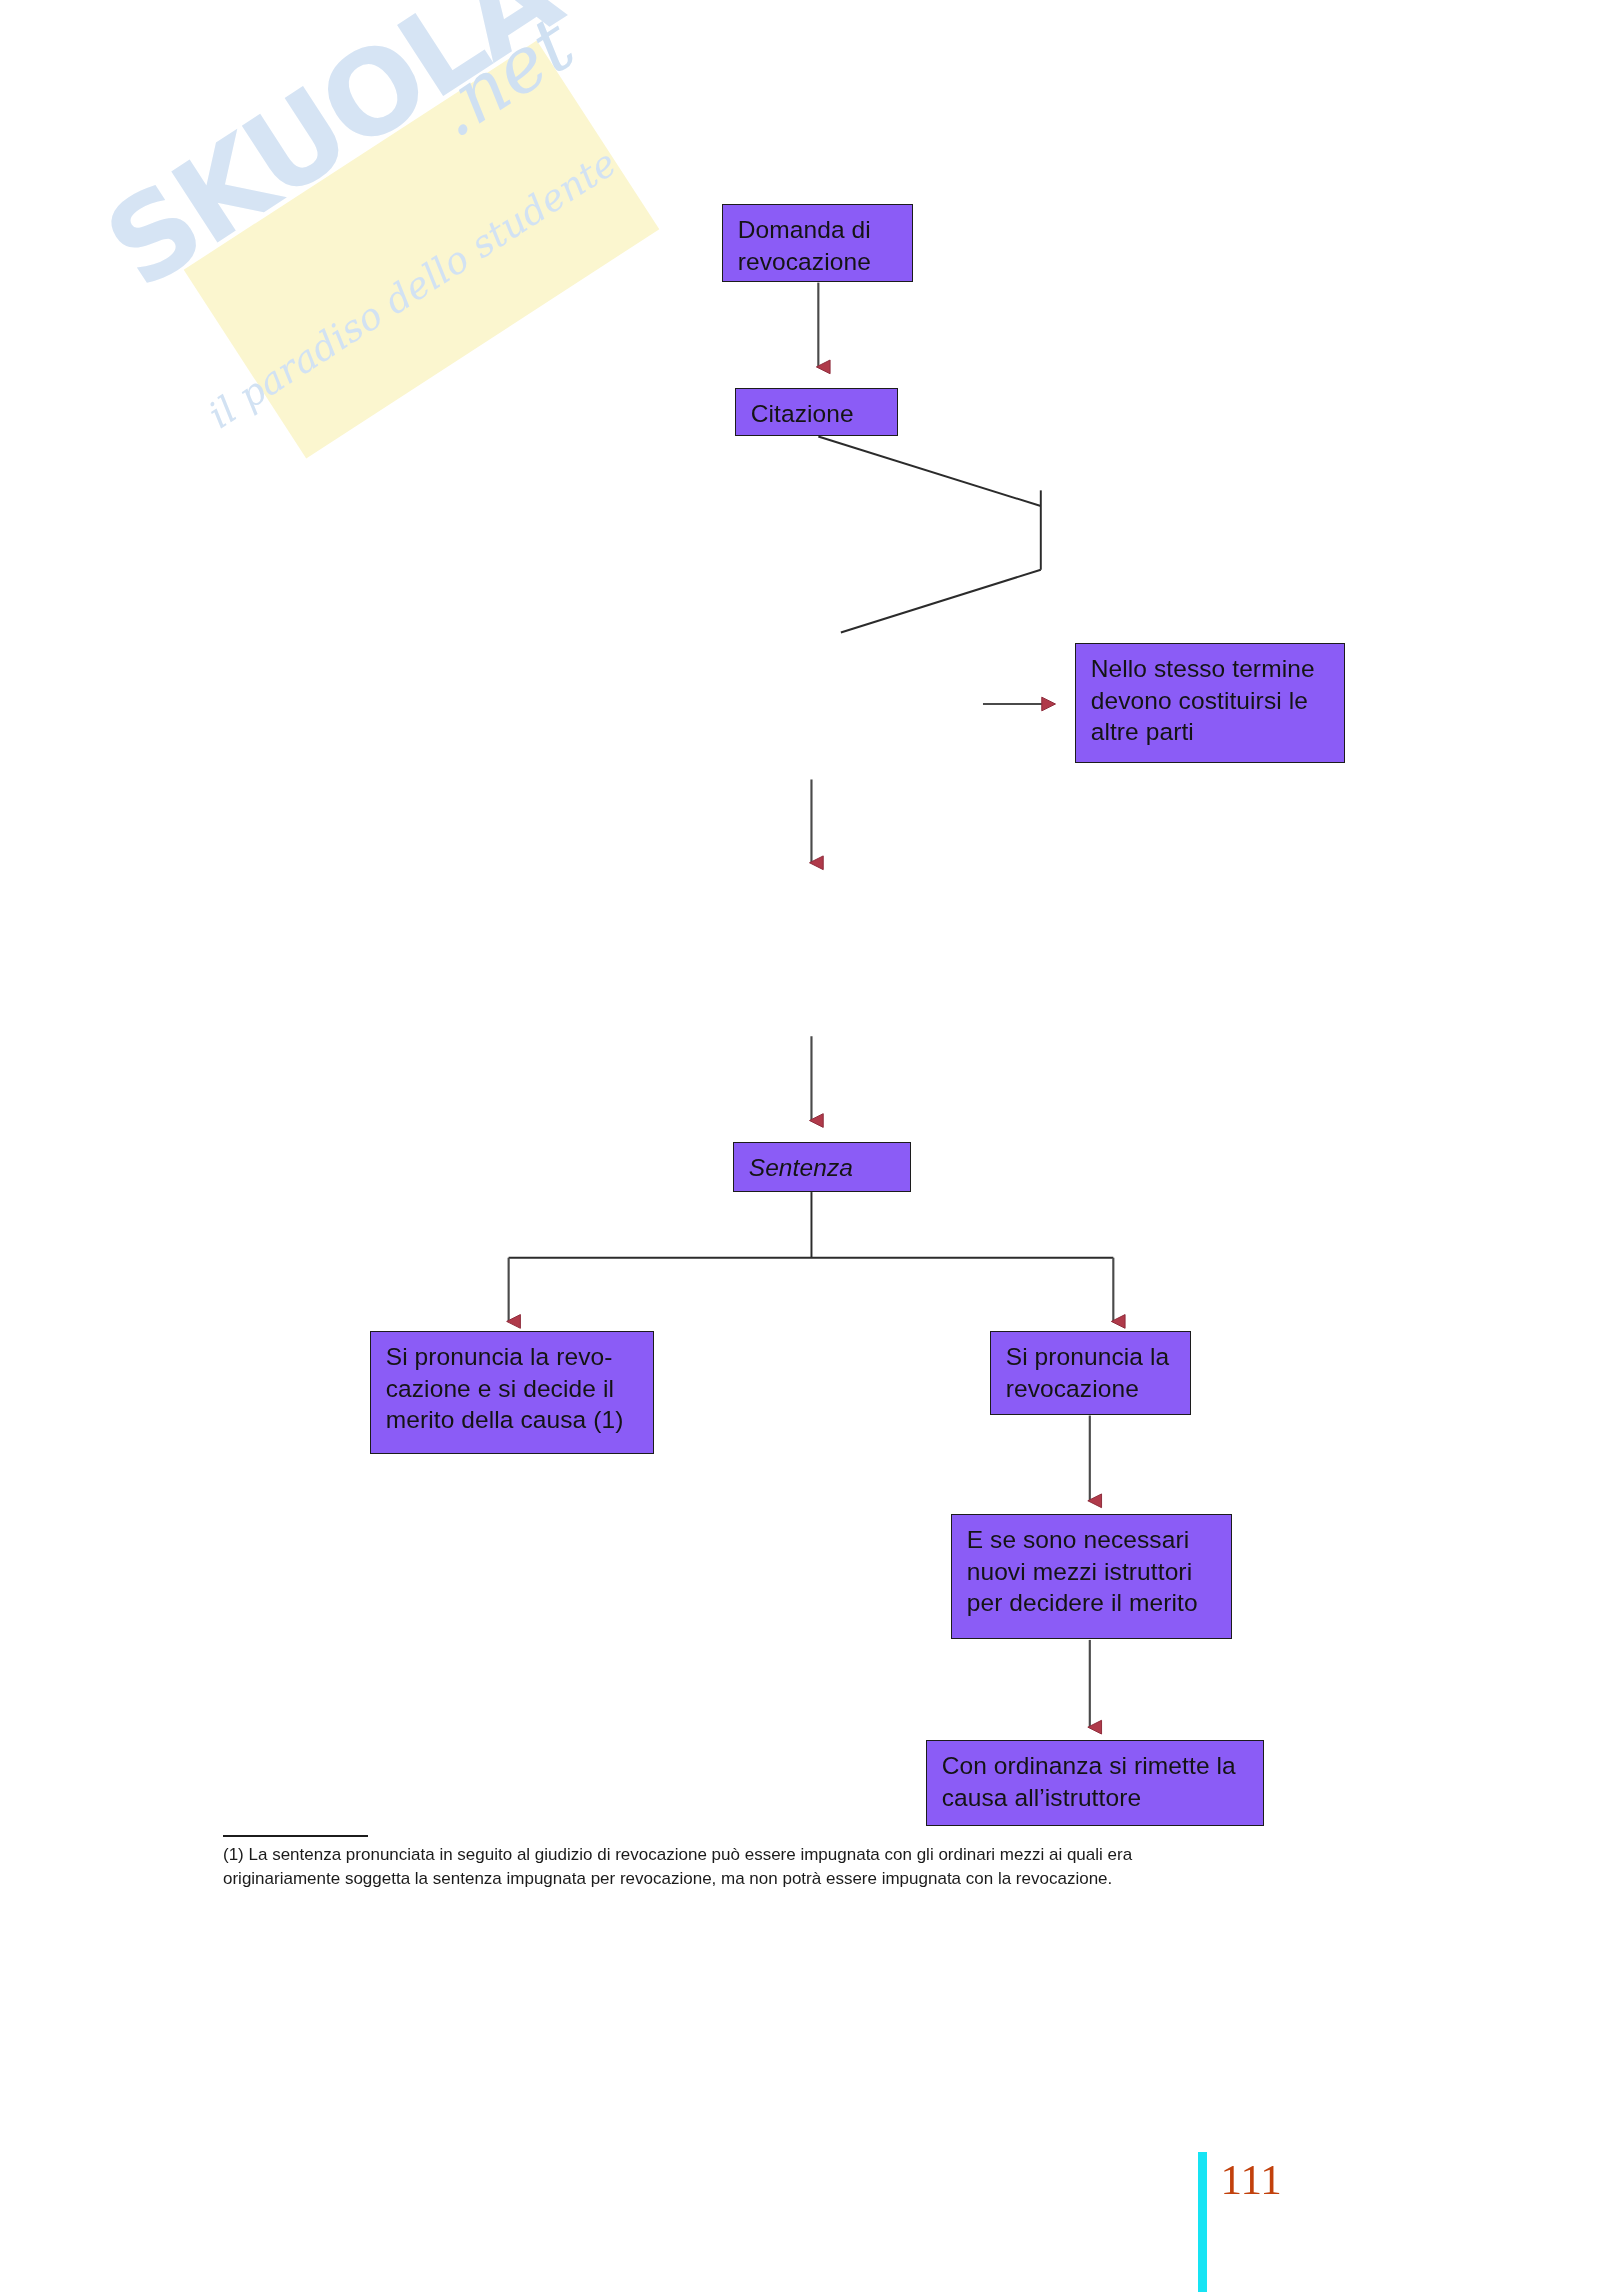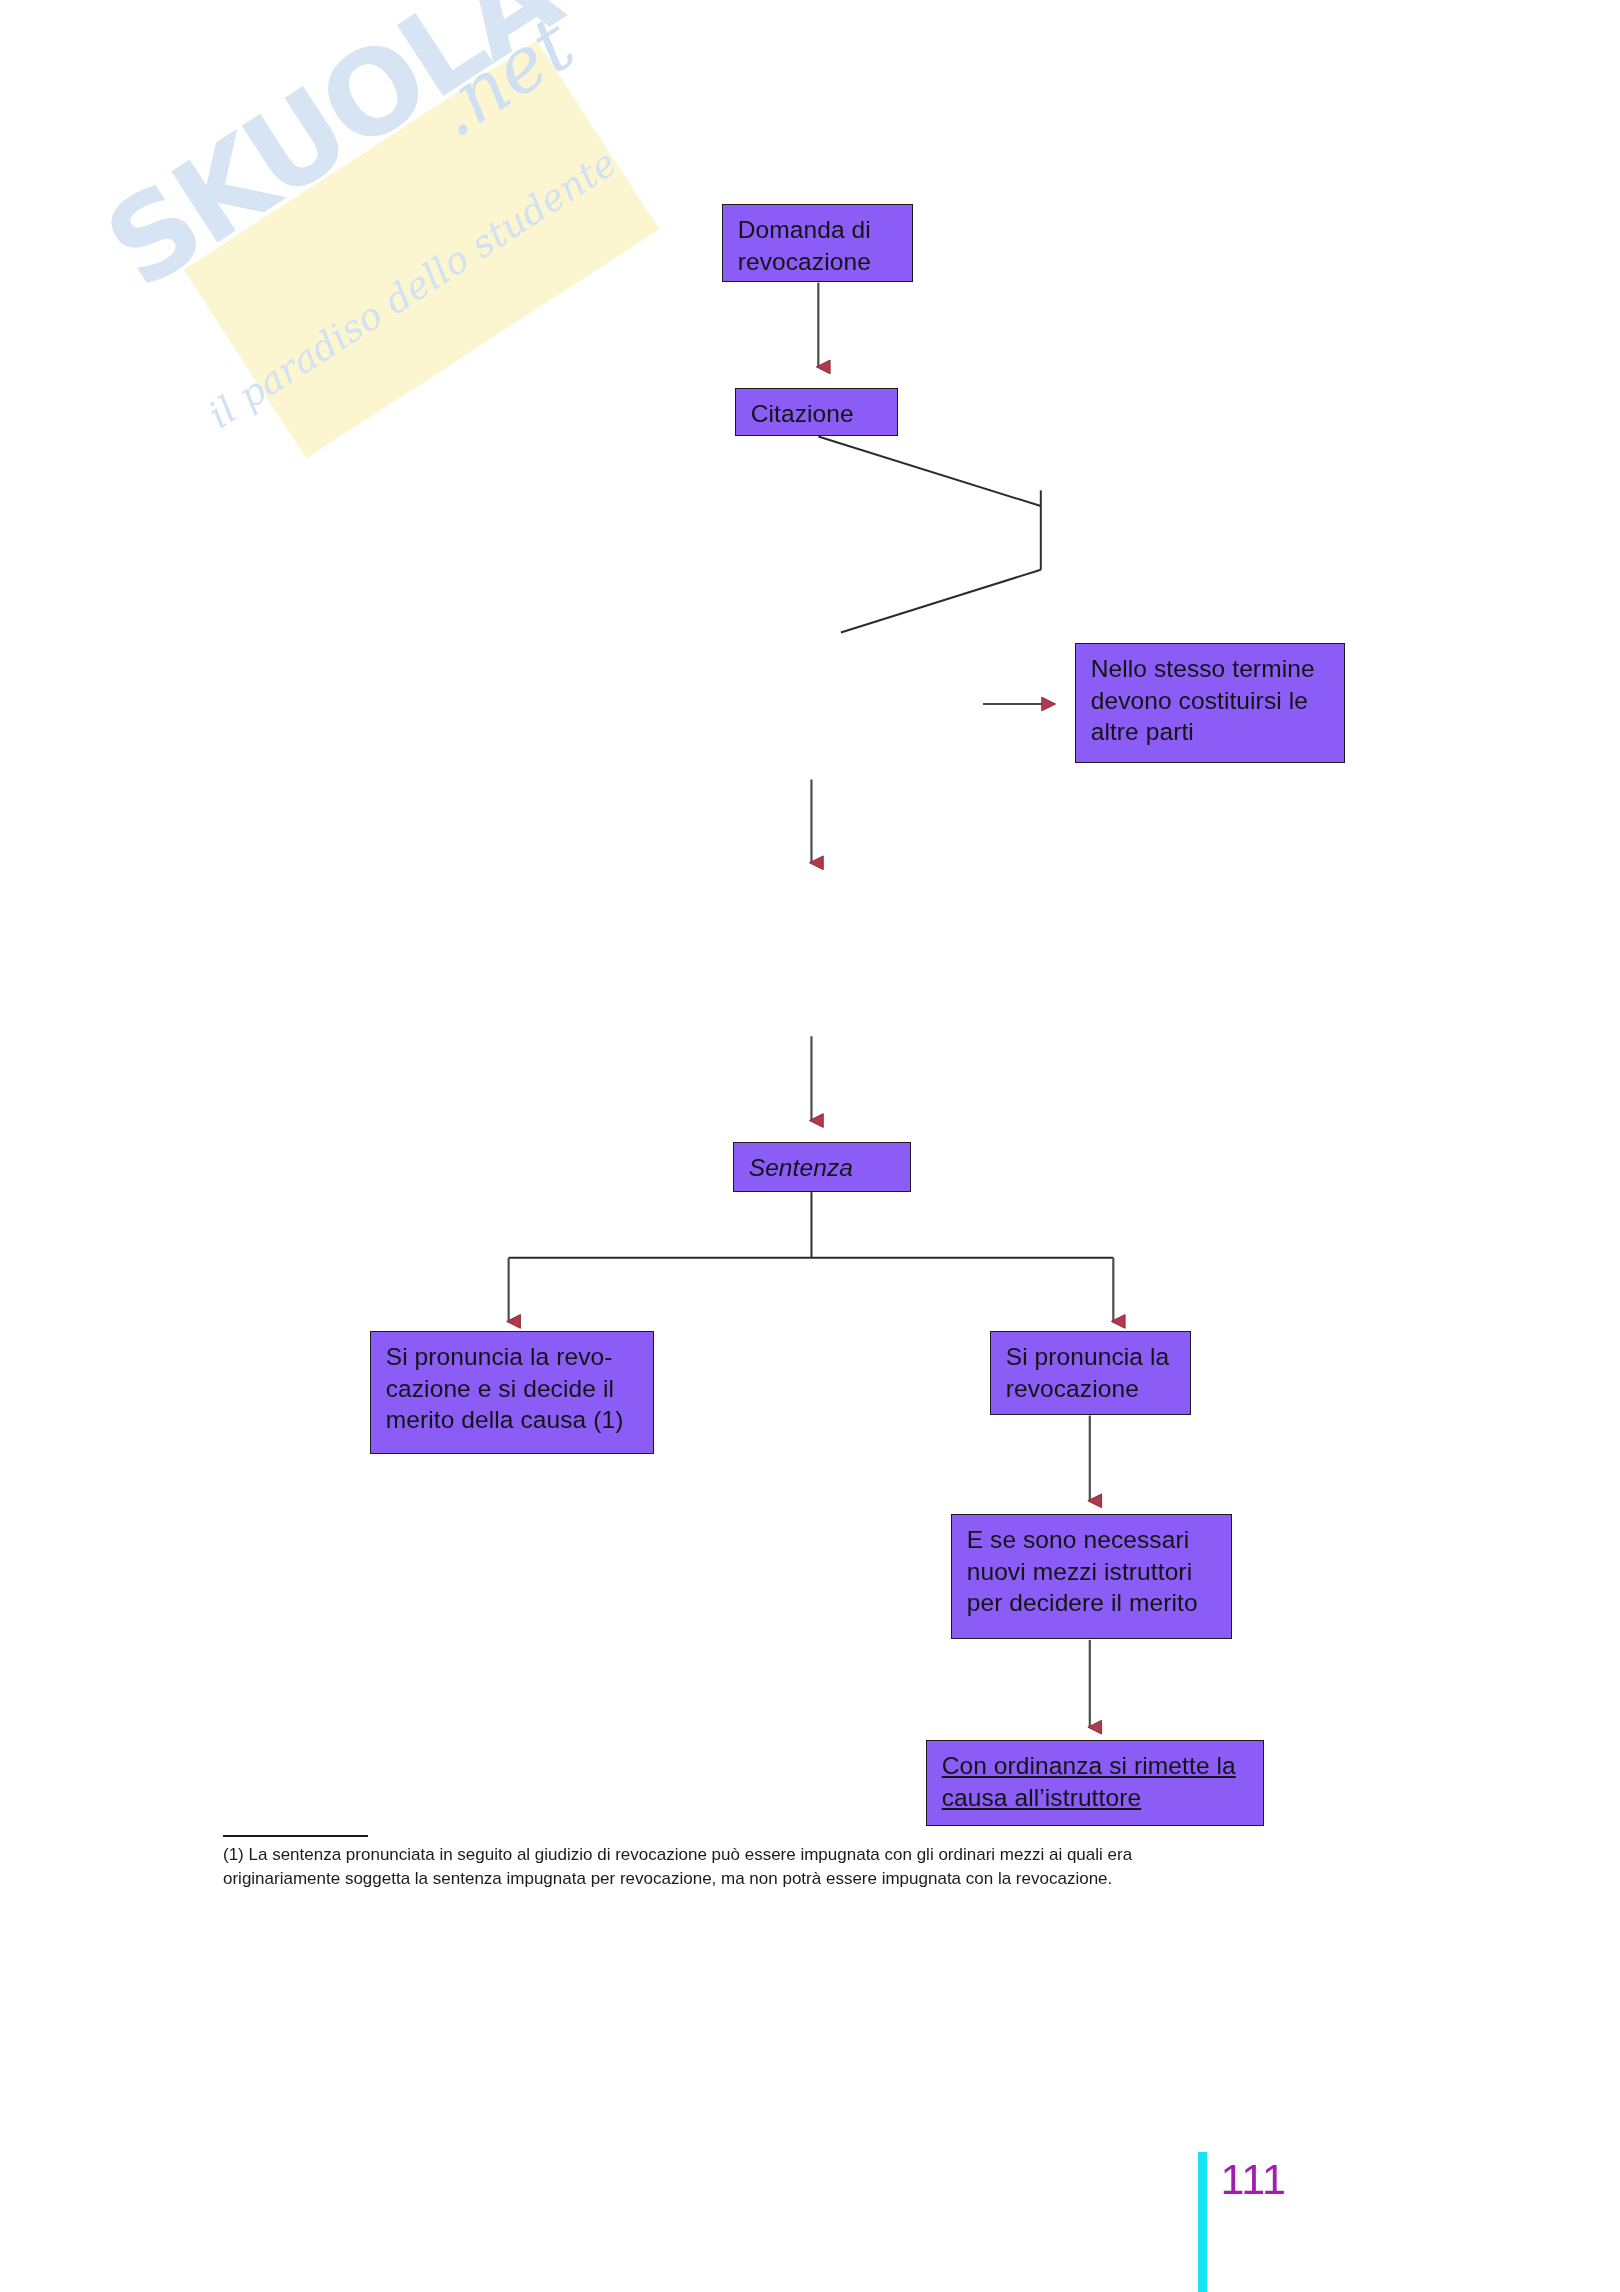--- a/index.html
+++ b/index.html
@@ -136,23 +136,23 @@
     display: flex;
     align-items: flex-start;
   }
   #page-bar {
     width: 8.8px;
     height: 140px;
     background: #16e4f4;
     margin-right: 13.7px;
   }
   #page-number {
-    font-family: Liberation Sans, sans-serif;
+    font-family: Liberation Serif, serif;
     font-size: 43px;
-    color: #a21caf;
+    color: #c2410c;
     line-height: 1;
     padding-top: 5.9px;
   }
 </style>
 </head>
 <body>
 
 <div id="page">
 
   <div id="watermark">
@@ -207,21 +207,21 @@
 
 
     <div class="node" style="left:733px; top:1142px; width:178px; height:50px;font-style:italic;">Sentenza</div>
 
     <div class="node" style="left:370px; top:1331px; width:284px; height:123px;">Si pronuncia la revo-<br>cazione e si decide il<br>merito della causa (1)</div>
 
     <div class="node" style="left:990px; top:1331px; width:201px; height:84px;">Si pronuncia la<br>revocazione</div>
 
     <div class="node" style="left:951px; top:1514px; width:281px; height:125px;">E se sono necessari<br>nuovi mezzi istruttori<br>per decidere il merito</div>
 
-    <div class="node" style="left:926px; top:1740px; width:338px; height:86px;text-decoration:underline;">Con ordinanza si rimette la<br>causa all’istruttore</div>
+    <div class="node" style="left:926px; top:1740px; width:338px; height:86px;">Con ordinanza si rimette la<br>causa all’istruttore</div>
   </div>
 
   <div id="footnote-rule"></div>
   <div id="footnote">
     <div>(1) La sentenza pronunciata in seguito al giudizio di revocazione può essere impugnata con gli ordinari mezzi ai quali era</div>
     <div>originariamente soggetta la sentenza impugnata per revocazione, ma non potrà essere impugnata con la revocazione.</div>
   </div>
 
   <div id="page-number-wrap">
     <div id="page-bar"></div>

